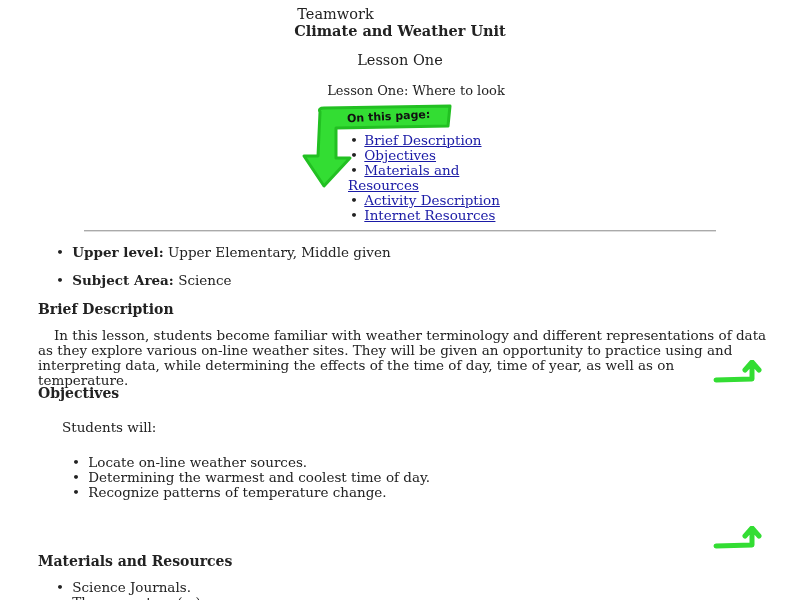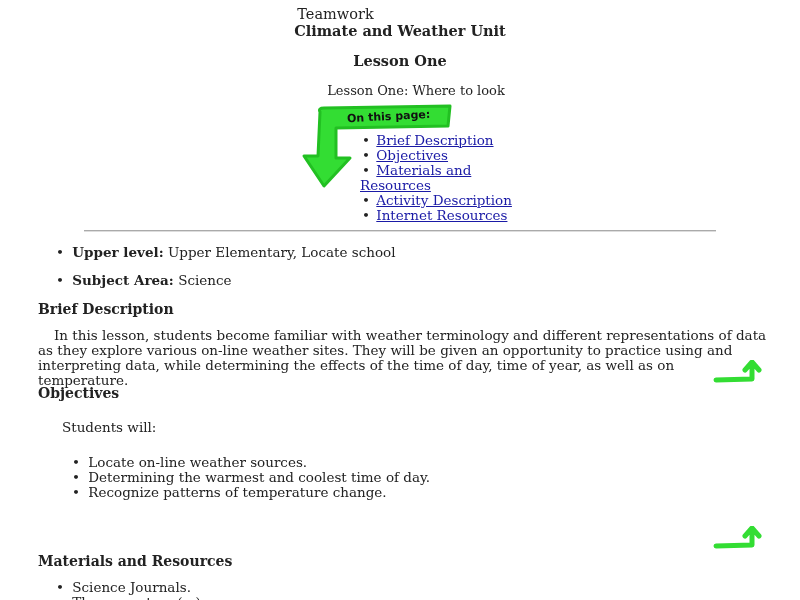--- a/index.html
+++ b/index.html
@@ -3,30 +3,30 @@
 <meta charset="utf-8">
 <style>
   html, body { margin:0; padding:0; background:#fff; }
   body {
     width:800px; height:600px; overflow:hidden; position:relative;
     font-family:"DejaVu Serif", serif; font-size:13.5px; color:#222;
   }
   .center { text-align:center; }
   .t1 { position:absolute; top:6px; left:0; width:671px; font-size:14.5px; line-height:17px; }
   .t2 { position:absolute; top:22px; left:0; width:800px; font-size:14.5px; font-weight:bold; line-height:17px; }
-  .t3 { position:absolute; top:52px; left:0; width:800px; font-size:14.5px; font-weight:bold; line-height:17px; }
+  .t3 { position:absolute; top:52px; left:0; width:800px; font-size:14.5px; font-weight:normal; line-height:17px; }
   .t4 { position:absolute; top:82px; left:0; width:800px; font-size:13px; line-height:17px;margin-left:16px; }
 
   .onpage { position:absolute; left:300px; top:100px; width:200px; height:125px; }
   .onpage svg.arrow { position:absolute; left:0; top:0; }
   .onpage .label {
     position:absolute; left:47px; top:10px; font-family:"DejaVu Sans", sans-serif;
     font-weight:bold; font-size:11px; color:#111; transform:rotate(-3deg);
   }
-  .toc { position:absolute; left:60px; top:33px; margin:0; padding:0; list-style:none; width:160px; }
+  .toc { position:absolute; left:48px; top:33px; margin:0; padding:0; list-style:none; width:160px; }
   .toc li { line-height:15px; font-size:13.5px; }
   .toc li .b { display:inline-block; width:12px; text-align:center; }
   .toc a { color:#1a1aa6; text-decoration:underline; }
 
   hr.rule { position:absolute; top:230px; left:84px; width:632px; margin:0; border:none; border-top:1px solid #aaa; border-bottom:1px solid #ddd; height:0; }
 
   .meta { position:absolute; left:52px; top:244px; margin:0; padding:0; list-style:none; }
   .meta li { line-height:16px; margin-bottom:12px; }
   .bul { display:inline-block; width:16px; text-align:center; }
 
@@ -57,21 +57,21 @@
     <li><span class="b">•</span> <a href="#">Objectives</a></li>
     <li><span class="b">•</span> <a href="#">Materials and Resources</a></li>
     <li><span class="b">•</span> <a href="#">Activity Description</a></li>
     <li><span class="b">•</span> <a href="#">Internet Resources</a></li>
   </ul>
 </div>
 
 <hr class="rule">
 
 <ul class="meta">
-  <li><span class="bul">•</span> <b>Upper level:</b><span> Upper Elementary, Locate school</span></li>
+  <li><span class="bul">•</span> <b>Upper level:</b><span> Upper Elementary, Middle given</span></li>
   <li><span class="bul">•</span> <b>Subject Area:</b><span> Science</span></li>
 </ul>
 
 <h3 style="top:301px">Brief Description</h3>
 <p class="p-brief">In this lesson, students become familiar with weather terminology and different representations of data as they explore various on-line weather sites. They will be given an opportunity to practice using and interpreting data, while determining the effects of the time of day, time of year, as well as on temperature.</p>
 
 <svg class="top-arrow" style="top:360px" viewBox="0 0 52 26">
   <path d="M4 20 L40 19 L40 8 M33 10 L40 2 L47 10" fill="none" stroke="#33dd33" stroke-width="5" stroke-linecap="round" stroke-linejoin="round"></path>
 </svg>
 

